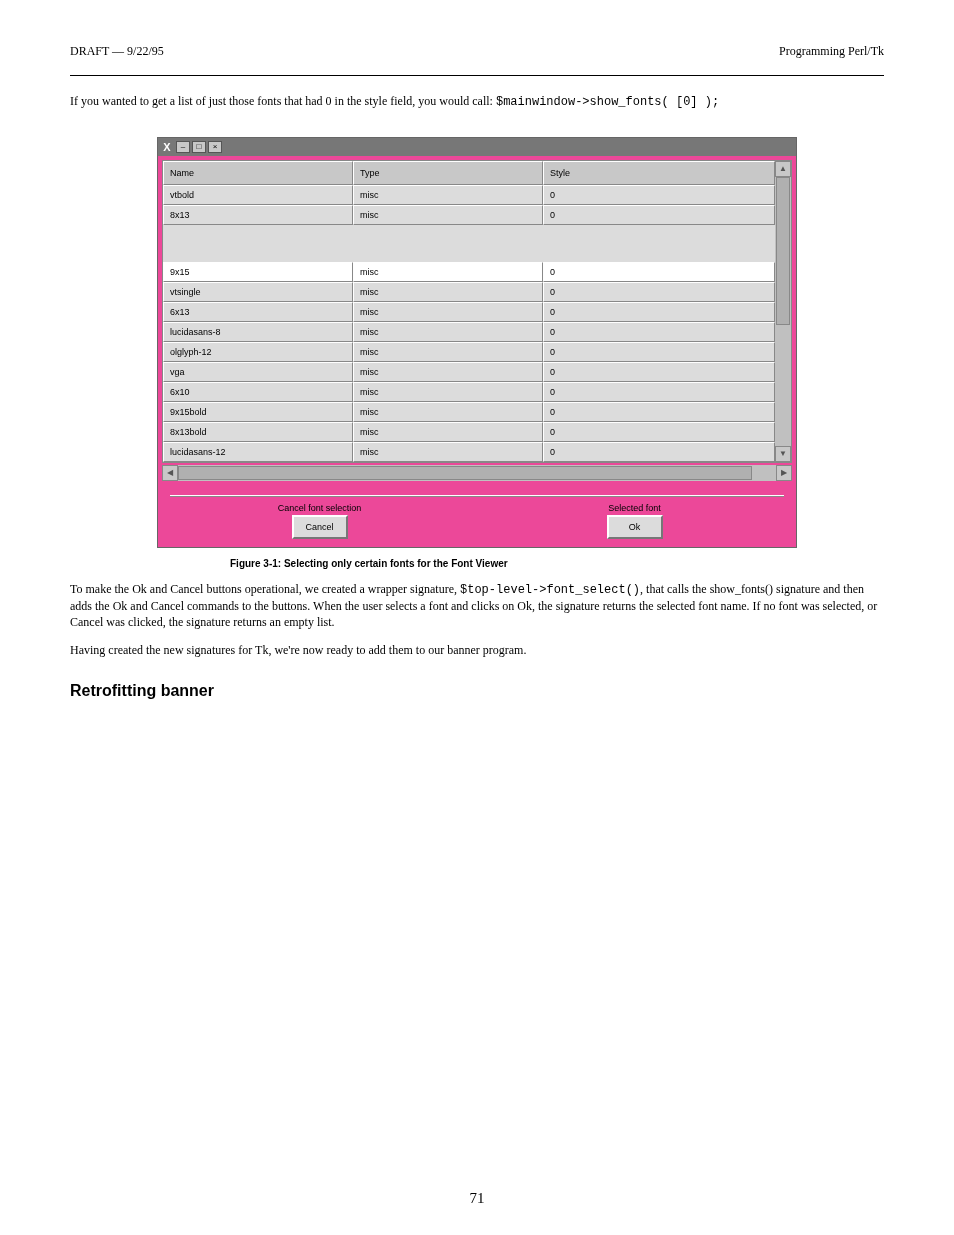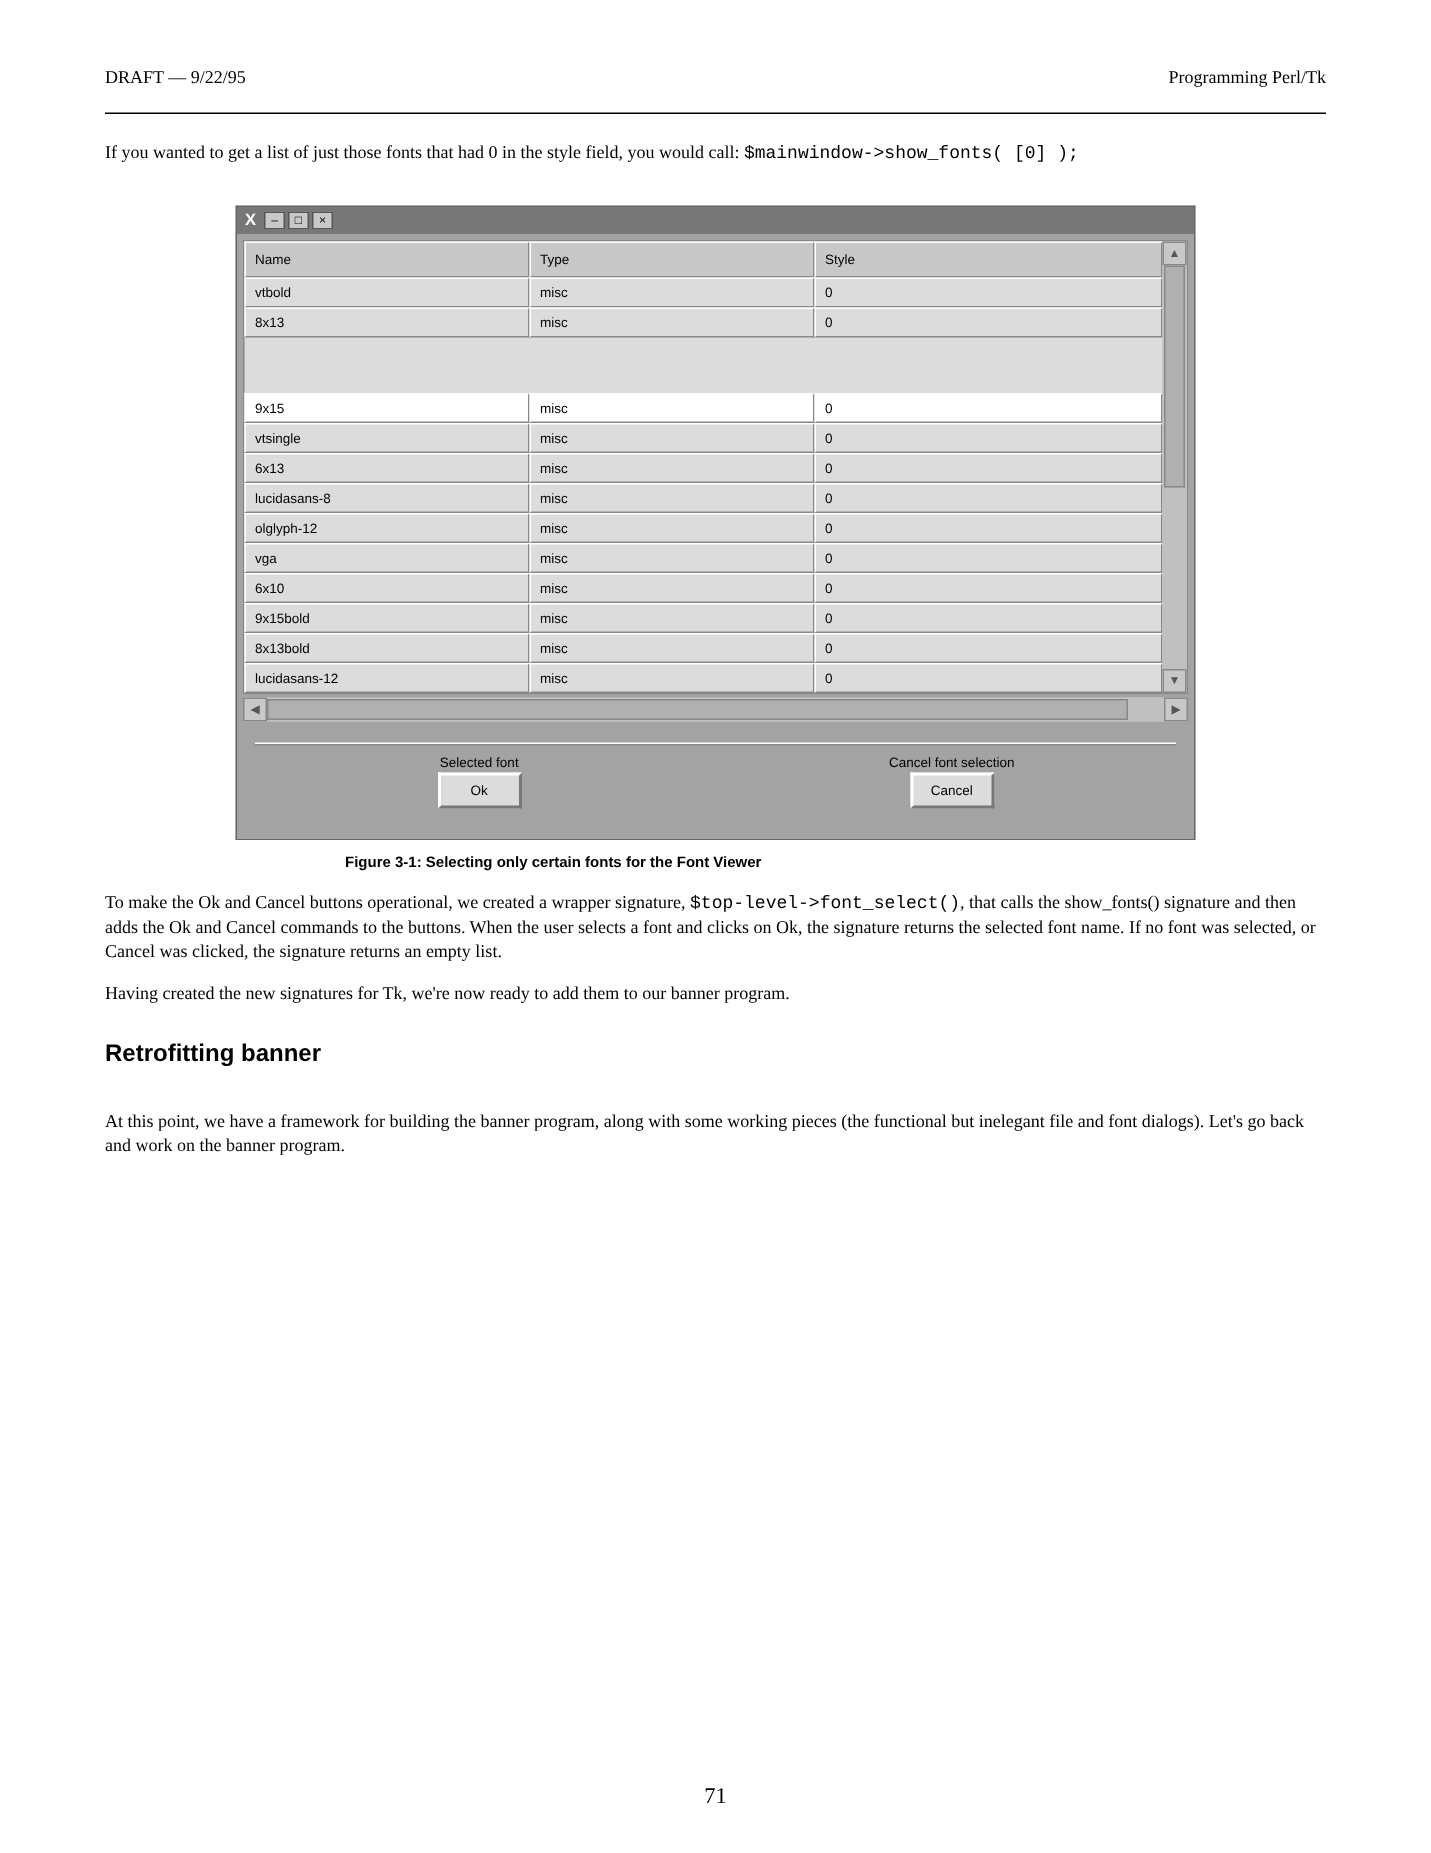--- a/index.html
+++ b/index.html
@@ -55,22 +55,22 @@
     width: 14px; height: 12px;
     background: #c8c8c8;
     border: 1px solid #555;
     margin-left: 2px;
     display: flex; align-items: center; justify-content: center;
     font-size: 8px; line-height: 1;
     color: #000;
   }
 
   .body-area {
-    padding: 4px 4px 20px 4px;
-    background: #a3a3a3;
+    padding: 4px 4px 8px 4px;
+    background: #ec4899;
   }
   .table-wrap {
     display: flex;
     border: 1px solid #888;
     background: #dcdcdc;
   }
   .table-main { flex: 1; display: flex; flex-direction: column; }
 
   .thead {
     display: flex;
@@ -276,36 +276,35 @@
         <div class="track">
             <div class="thumb"></div>
           </div>
         <div class="btn">▶</div>
       </div>
 
       <div class="status-line"></div>
 
       <div class="button-row">
         <div class="button-block">
+          <div class="button-caption">Cancel font selection</div>
+          <div class="btn3d">Cancel</div>
+        </div>
+        <div class="button-block">
           <div class="button-caption">Selected font</div>
           <div class="btn3d">Ok</div>
-        </div>
-        <div class="button-block">
-          <div class="button-caption">Cancel font selection</div>
-          <div class="btn3d">Cancel</div>
         </div>
       </div>
     </div>
   </div>
 
   <div class="caption">Figure 3-1: Selecting only certain fonts for the Font Viewer</div>
 
   <div class="paras">
     <p>
       <span>To make the Ok and Cancel buttons operational, we created a wrapper signature, </span><span class="tt">$top-level-&gt;font_select()</span><span>, that calls the show_fonts() signature and then adds the Ok and Cancel commands to the buttons. When the user selects a font and clicks on Ok, the signature returns the selected font name. If no font was selected, or Cancel was clicked, the signature returns an empty list.</span>
     </p>
     <p>Having created the new signatures for Tk, we're now ready to add them to our banner program.</p>
     <div class="sec-title">Retrofitting banner</div>
-    <p>At this point, we have a framework for building the banner program, along with some working pieces (the functional but inelegant file and font dialogs). Let's go back and work on the banner program.</p>
   </div>
 
   <div class="footer">71</div>
 </div>
 
 </body></html>

